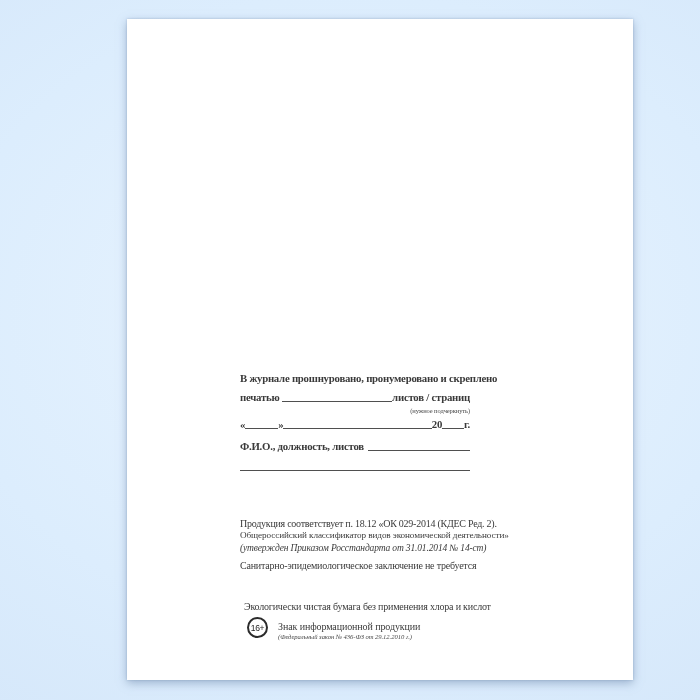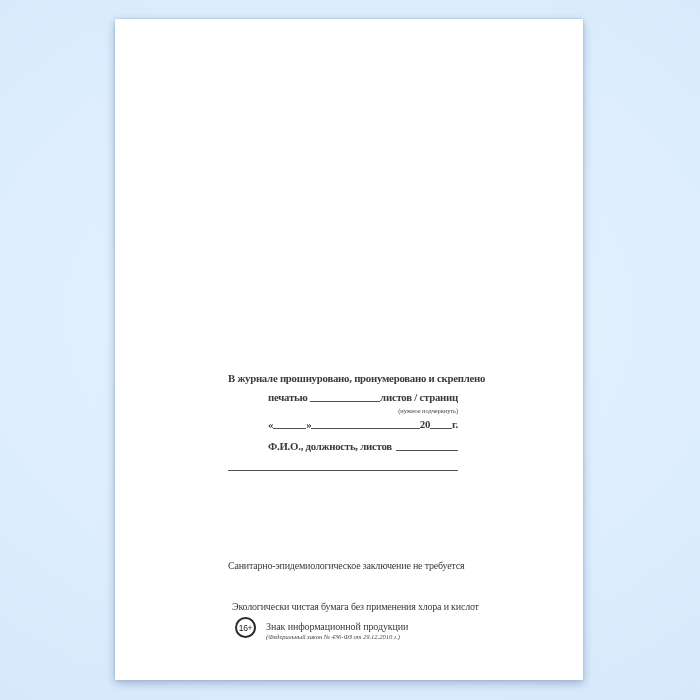--- a/index.html
+++ b/index.html
@@ -1,25 +1,25 @@
 <!DOCTYPE html>
 <html><head>
 <meta charset="utf-8">
 <style>
   html,body{margin:0;padding:0;}
   body{width:700px;height:700px;overflow:hidden;
        font-family:"Liberation Serif","DejaVu Serif",serif;}
   .stage{position:relative;width:700px;height:700px;
          background:radial-gradient(120% 95% at 50% 45%, #e9f4fe 0%, #dcedfd 48%, #cfe2f7 100%);}
-  .sheet{position:absolute;left:115px;top:19px;width:468px;height:661px;background:#ffffff;
+  .sheet{position:absolute;left:127px;top:19px;width:506px;height:661px;background:#ffffff;
          box-shadow:0 3px 9px rgba(104,132,167,.55), 0 0 2px rgba(122,148,182,.45);}
   .content{position:absolute;left:113px;top:0;width:230px;height:100%;color:#3a3a3a;}
   .abs{position:absolute;left:0;right:0;}
   .bold{font-weight:bold;font-size:10.8px;letter-spacing:-0.25px;white-space:nowrap;line-height:13px;}
-  .row{display:flex;align-items:center;margin-left:40px;}
+  .row{display:flex;align-items:center;}
   .bl{border-bottom:1px solid #4f4f4f;align-self:flex-end;margin-bottom:2px;height:4px;}
   .grow{flex:1 1 auto;}
   .hint{font-size:6.5px;letter-spacing:-0.1px;text-align:right;line-height:8px;color:#474747;}
   .mp{font-size:10px;text-align:right;letter-spacing:0.2px;}
   .ptext{font-size:10px;letter-spacing:-0.25px;white-space:nowrap;line-height:12px;}
   .ptext2{font-size:9.2px;letter-spacing:-0.1px;white-space:nowrap;line-height:11.5px;}
   .ital{font-style:italic;font-size:9.5px;letter-spacing:-0.15px;white-space:nowrap;line-height:12px;}
   .note{font-size:10px;letter-spacing:-0.2px;white-space:nowrap;line-height:12px;}
   .agewrap{display:flex;align-items:flex-start;}
   .badge{width:17px;height:17px;border:2.6px solid #2b2b2b;border-radius:50%;
@@ -59,20 +59,25 @@
       </div>
 
       <div class="abs bold row" style="top:421px">
         <span>Ф.И.О., должность, листов</span>
         <span class="bl grow" style="margin-left:4px"></span>
       </div>
 
       <div class="abs" style="top:437px;height:14px;border-bottom:1px solid #4f4f4f"></div>
 
 
+      <div class="abs" style="top:499px">
+        <div class="ptext">Продукция соответствует п. 18.12 «ОК 029-2014 (КДЕС Ред. 2).</div>
+        <div class="ptext2">Общероссийский классификатор видов экономической деятельности»</div>
+        <div class="ital">(утвержден Приказом Росстандарта от 31.01.2014 № 14-ст)</div>
+      </div>
 
       <div class="abs note" style="top:541px">Санитарно-эпидемиологическое заключение не требуется</div>
 
 
       <div class="abs note" style="top:582px;left:4px">Экологически чистая бумага без применения хлора и кислот</div>
 
       <div class="abs agewrap" style="top:598px">
         <span class="badge">16+</span>
         <span class="agetext">
           <span class="agetitle" style="display:block">Знак информационной продукции</span>

